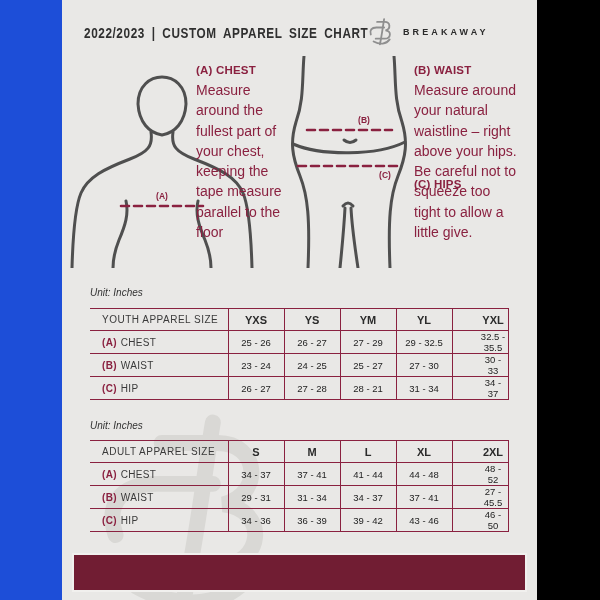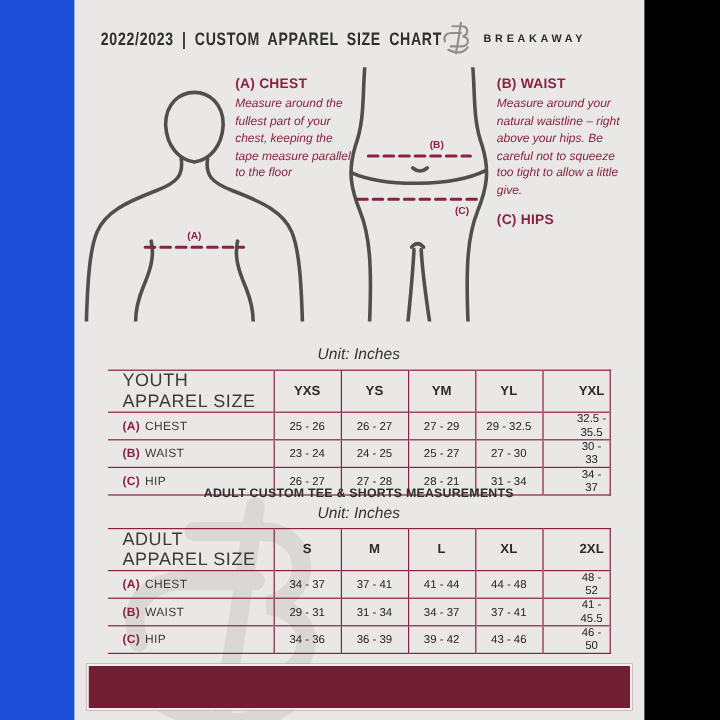--- a/index.html
+++ b/index.html
@@ -14,47 +14,47 @@
 
   
   .hdr-title{position:absolute;left:22px;top:24px;font-size:12px;font-weight:700;color:var(--text-dark,#2f2f2f);
     letter-spacing:.6px;word-spacing:3px;transform:scale(.98,1.25);transform-origin:left top;white-space:nowrap;}
   .logo-svg{position:absolute;left:306px;top:15px;}
   .brand{position:absolute;left:341px;top:27px;font-size:9px;font-weight:700;letter-spacing:3.1px;color:#2b2b2b;white-space:nowrap;text-align:center;}
 
   
   .guide{position:absolute;z-index:1;}
   .guide h4{margin:0 0 4px 0;font-size:11.5px;font-weight:700;color:var(--accent,#8a2140);letter-spacing:.2px;}
-  .guide p{margin:0;font-size:10px;font-style:italic;line-height:1.45;color:var(--accent,#8a2140);}
+  .guide p{margin:0;font-size:14px;line-height:1.45;color:var(--accent,#8a2140);}
   .guide-chest{left:134px;top:64px;width:100px;}
   .guide-waist{left:352px;top:64px;width:104px;}
   .guide-hips{left:352px;top:178px;width:104px;}
   .pre{white-space:pre-line;}
 
   .fig{position:absolute;z-index:0;}
   .fig-torso{left:4px;top:56px;}
   .fig-lower{left:224px;top:56px;}
   .fig path,.fig ellipse{fill:none;stroke:var(--figure-stroke,#4f4f4f);stroke-width:3;stroke-linecap:round;}
   .fig .dash{stroke:var(--accent,#8a2140);stroke-width:2.6;stroke-dasharray:8 5;}
   .fig .marker{fill:var(--accent,#8a2140);font-weight:700;font-size:8.5px;text-anchor:middle;font-family:"Liberation Sans",sans-serif;stroke:none;}
 
   
   .tbl-title{position:absolute;left:28px;width:418px;text-align:center;font-weight:700;font-size:10.3px;
     color:#2e2e2e;letter-spacing:.2px;z-index:1;}
-  .tbl-unit{position:absolute;left:28px;width:418px;text-align:center;font-size:13px;font-style:italic;color:#333;z-index:1;}
+  .tbl-unit{position:absolute;left:28px;width:418px;text-align:left;font-size:10px;font-style:italic;color:#333;z-index:1;}
   .tbl-wrap{position:absolute;left:28px;z-index:1;}
   table.size-table{border-collapse:collapse;table-layout:fixed;width:418px;}
   .size-table th,.size-table td{height:22px;padding:0;text-align:center;font-size:9.5px;color:#232323;
     border-top:1px solid var(--table-border,#8a2140);}
   .size-table tbody tr:last-child td{border-bottom:1px solid var(--table-border,#8a2140);}
   .size-table th + th,.size-table td + td{border-left:1px solid var(--table-border,#8a2140);}
   .size-table th:last-child,.size-table td:last-child{border-right:1px solid var(--table-border,#8a2140);padding-left:26px;}
   .size-table thead th{font-weight:700;font-size:11px;color:#2b2b2b;}
   .size-table thead th.lead,.size-table td.rowlabel{text-align:left;padding-left:12px;}
-  .size-table thead th.lead{font-weight:400;font-size:15px;letter-spacing:.5px;color:#3a3a3a;}
+  .size-table thead th.lead{font-weight:400;font-size:10px;letter-spacing:.5px;color:#3a3a3a;}
   .size-table td.rowlabel{font-size:10px;color:#3a3a3a;letter-spacing:.3px;}
   .size-table .key{color:var(--accent,#8a2140);font-weight:700;margin-right:4px;}
 
   .tbl-youth{top:308px;} .tbl-adult{top:440px;}
   .title-youth{top:273px;} .unit-youth{top:287px;}
   .title-adult{top:406px;} .unit-adult{top:420px;}
 
   
   .watermark{position:absolute;left:28px;top:402px;z-index:0;}
   .watermark path{fill:none;stroke:#d9d8d5;stroke-width:3.1;stroke-linecap:round;}
@@ -163,21 +163,20 @@
             <td>26 - 27</td>
             <td>27 - 28</td>
             <td>28 - 21</td>
             <td>31 - 34</td>
             <td>34 - 37</td>
           </tr>
         </tbody>
       </table>
     </div>
 
-    <div class="tbl-title title-adult">ADULT CUSTOM TEE &amp; SHORTS MEASUREMENTS</div>
     <div class="tbl-unit unit-adult">Unit: Inches</div>
     <div class="tbl-wrap tbl-adult">
       <table class="size-table">
         <colgroup>
             <col style="width:138px">
             <col style="width:56px">
             <col style="width:56px">
             <col style="width:56px">
             <col style="width:56px">
             <col style="width:56px">
@@ -200,21 +199,21 @@
             <td>41 - 44</td>
             <td>44 - 48</td>
             <td>48 - 52</td>
           </tr>
           <tr>
             <td class="rowlabel"><span class="key">(B)</span><span>WAIST</span></td>
             <td>29 - 31</td>
             <td>31 - 34</td>
             <td>34 - 37</td>
             <td>37 - 41</td>
-            <td>41 - 45.5</td>
+            <td>27 - 45.5</td>
           </tr>
           <tr>
             <td class="rowlabel"><span class="key">(C)</span><span>HIP</span></td>
             <td>34 - 36</td>
             <td>36 - 39</td>
             <td>39 - 42</td>
             <td>43 - 46</td>
             <td>46 - 50</td>
           </tr>
         </tbody>

